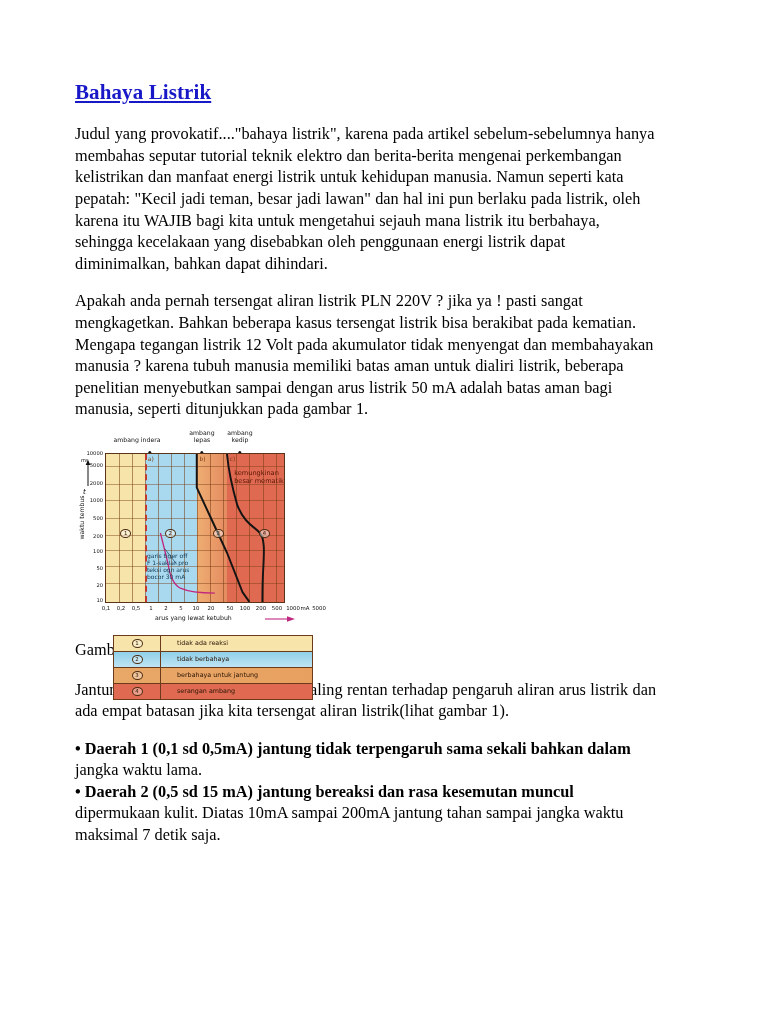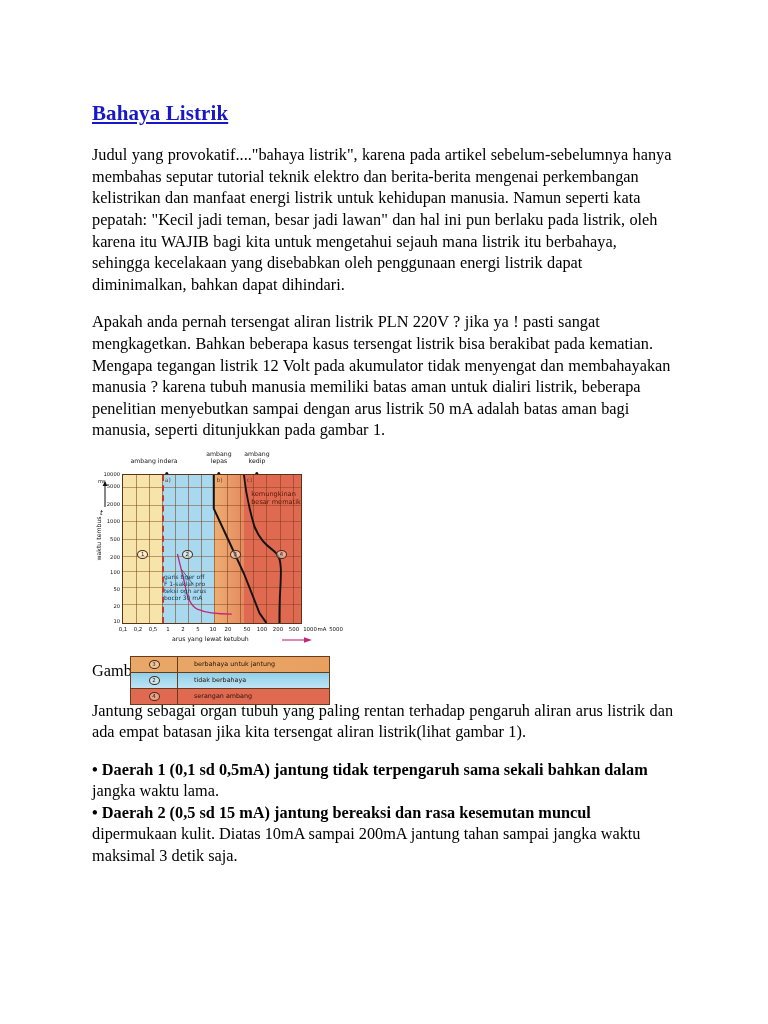--- a/index.html
+++ b/index.html
@@ -17,24 +17,23 @@
   }
   .page {
     position: absolute;
     left: 0; top: 0;
     width: 768px;
     height: 1024px;
     background: #ffffff;
   }
   .content {
     position: absolute;
-    left: 92px;
+    left: 75px;
     top: 80px;
     width: 584px;
-    margin-top: 21px;
   }
   .doc-title {
     font-size: 21px;
     font-weight: bold;
     color: #1818c8;
     text-decoration: underline;
     margin: 0 0 18px 0;
     letter-spacing: 0.1px;
     line-height: 1.2;
   }
@@ -377,45 +376,51 @@
           <div class="xlab" style="left:242px;">5000</div>
 
           <div class="axis-x-title">arus yang lewat ketubuh</div>
           <svg class="arrow-x" viewBox="0 0 30 6">
             <line x1="0" y1="3" x2="24" y2="3" stroke="#c0277f" stroke-width="1.1"></line>
             <polygon points="30,3 22,0.2 22,5.8" fill="#c0277f"></polygon>
           </svg>
         </div>
 
         <div class="legend">
-          <div class="lrow lr3">
+          <div class="lrow lr1">
             <div class="lcell-a">
-                <span class="lnum">3</span>
+                <span class="lnum">1</span>
               </div>
-            <div class="lcell-b">berbahaya untuk jantung</div>
+            <div class="lcell-b">tidak ada reaksi</div>
           </div>
           <div class="lrow lr2">
             <div class="lcell-a">
                 <span class="lnum">2</span>
               </div>
             <div class="lcell-b">tidak berbahaya</div>
+          </div>
+          <div class="lrow lr3">
+            <div class="lcell-a">
+                <span class="lnum">3</span>
+              </div>
+            <div class="lcell-b">berbahaya untuk jantung</div>
           </div>
           <div class="lrow lr4">
             <div class="lcell-a">
                 <span class="lnum">4</span>
               </div>
             <div class="lcell-b">serangan ambang</div>
           </div>
         </div>
       </div>
     </div>
 
     <div class="caption">Gambar 1. grafik bahaya arus listrik</div>
 
     <p class="para">Jantung sebagai organ tubuh yang paling rentan terhadap pengaruh aliran arus listrik dan ada empat batasan jika kita tersengat aliran listrik(lihat gambar 1).</p>
 
     <div class="bullets">
       <span class="bline"><b>• Daerah 1 (0,1 sd 0,5mA) jantung tidak terpengaruh sama sekali bahkan dalam</b> <span>jangka waktu lama.</span></span>
-      <span class="bline"><b>• Daerah 2 (0,5 sd 15 mA) jantung bereaksi dan rasa kesemutan muncul</b> <span>dipermukaan kulit. Diatas 10mA sampai 200mA jantung tahan sampai jangka waktu maksimal 3 detik saja.</span></span>
+      <span class="bline"><b>• Daerah 2 (0,5 sd 15 mA) jantung bereaksi dan rasa kesemutan muncul</b> <span>dipermukaan kulit. Diatas 10mA sampai 200mA jantung tahan sampai jangka waktu maksimal 7 detik saja.</span></span>
     </div>
 
   </div>
 </div>
 
 </body></html>

